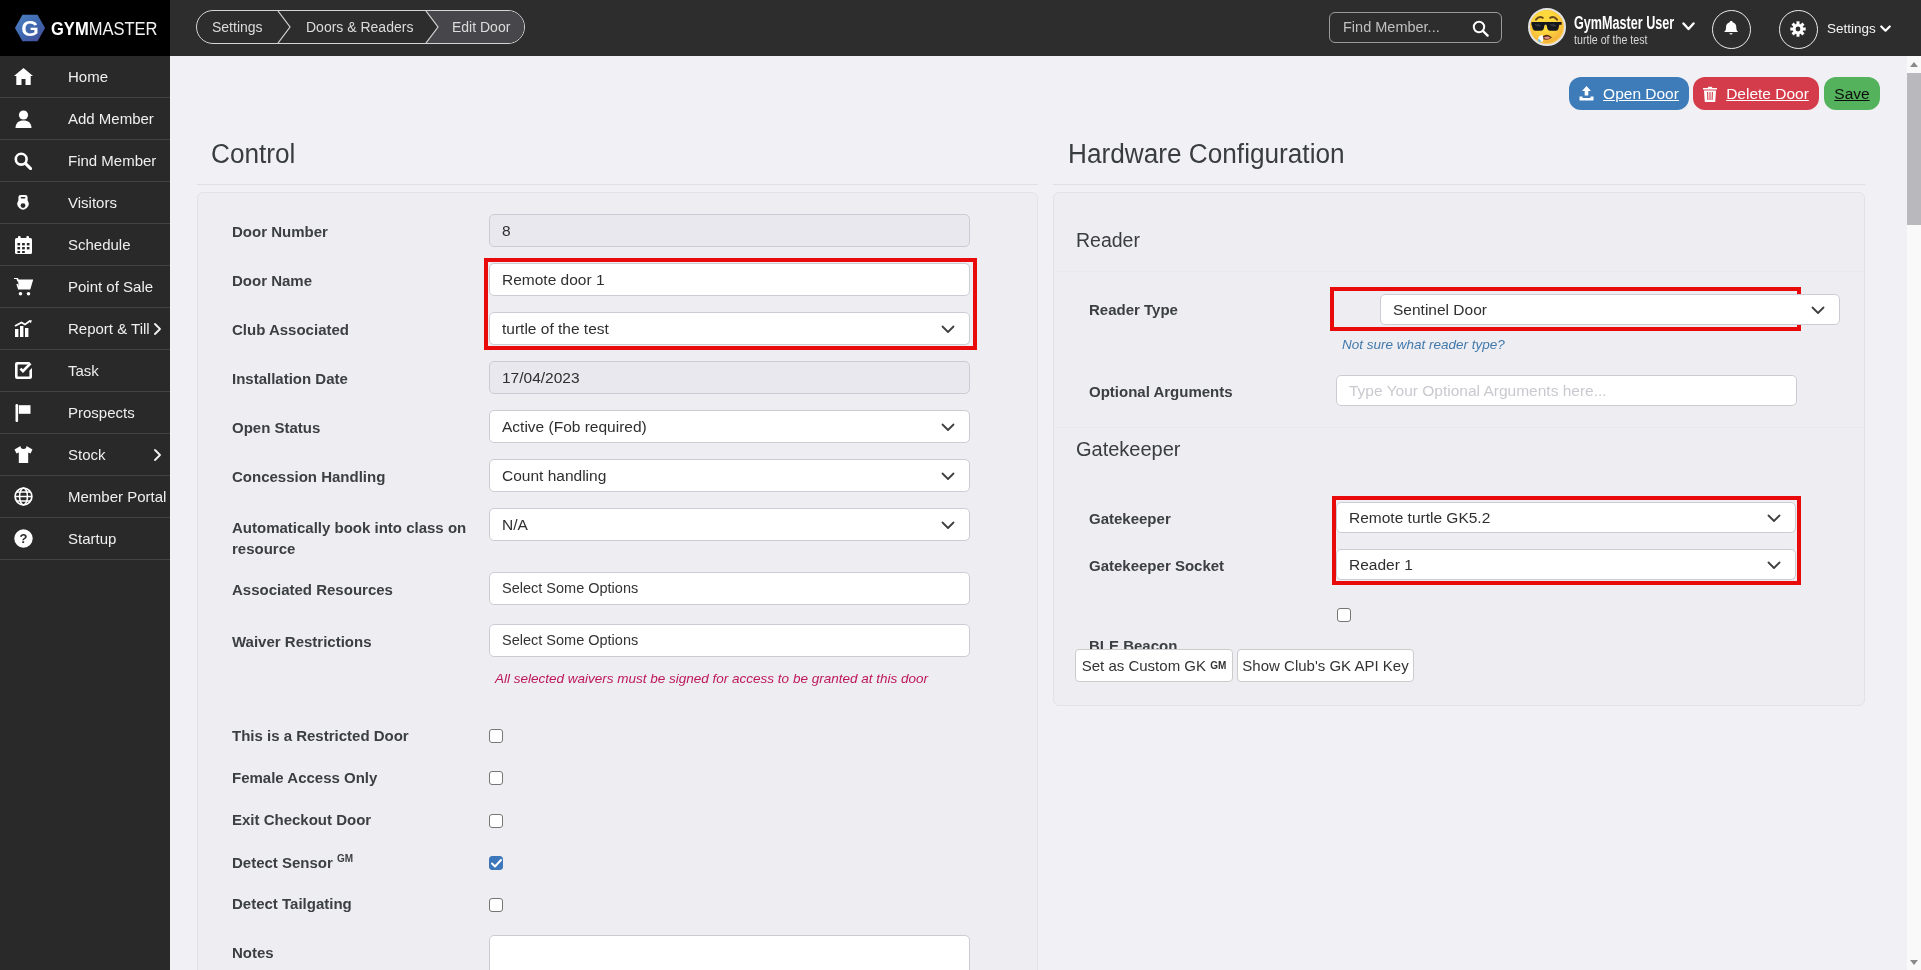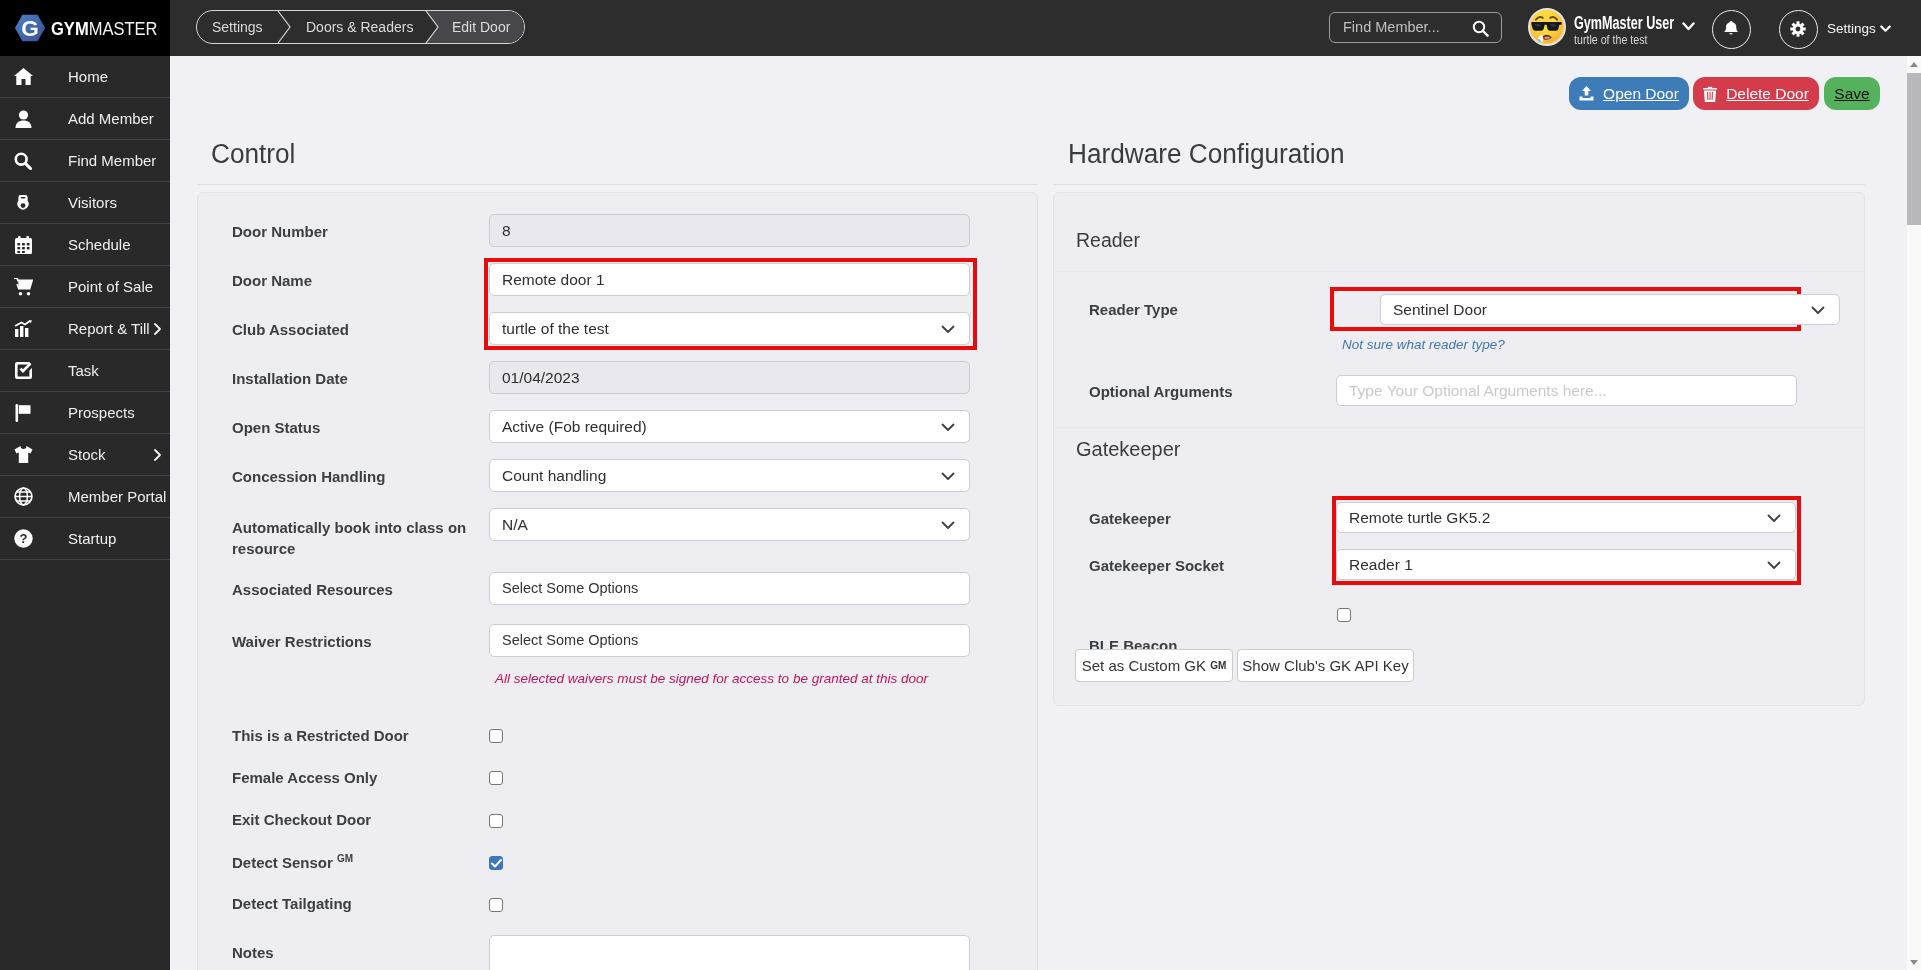--- a/index.html
+++ b/index.html
@@ -96,21 +96,21 @@
 <div class="finput" style="left:489px; top:263px; width:481px;">Remote door 1</div>
 
 <div class="flabel" style="left:232px; top:321px;">Club Associated</div>
 <div class="finput fsel" style="left:489px; top:312px; width:481px;">turtle of the test
   <svg width="14" height="9" viewBox="0 0 14 9" style="position:absolute; right:14px; top:12px;">
       <path d="M1.5,1.5 L7,7 L12.5,1.5" stroke="#3f3f3f" stroke-width="1.8" fill="none" stroke-linecap="round" stroke-linejoin="round"></path>
     </svg>
 </div>
 
 <div class="flabel" style="left:232px; top:370px;">Installation Date</div>
-<div class="finput fro" style="left:489px; top:361px; width:481px;">01/04/2023</div>
+<div class="finput fro" style="left:489px; top:361px; width:481px;">17/04/2023</div>
 
 <div class="flabel" style="left:232px; top:419px;">Open Status</div>
 <div class="finput fsel" style="left:489px; top:410px; width:481px;">Active (Fob required)
   <svg width="14" height="9" viewBox="0 0 14 9" style="position:absolute; right:14px; top:12px;">
       <path d="M1.5,1.5 L7,7 L12.5,1.5" stroke="#3f3f3f" stroke-width="1.8" fill="none" stroke-linecap="round" stroke-linejoin="round"></path>
     </svg>
 </div>
 
 <div class="flabel" style="left:232px; top:468px;">Concession Handling</div>
 <div class="finput fsel" style="left:489px; top:459px; width:481px;">Count handling

